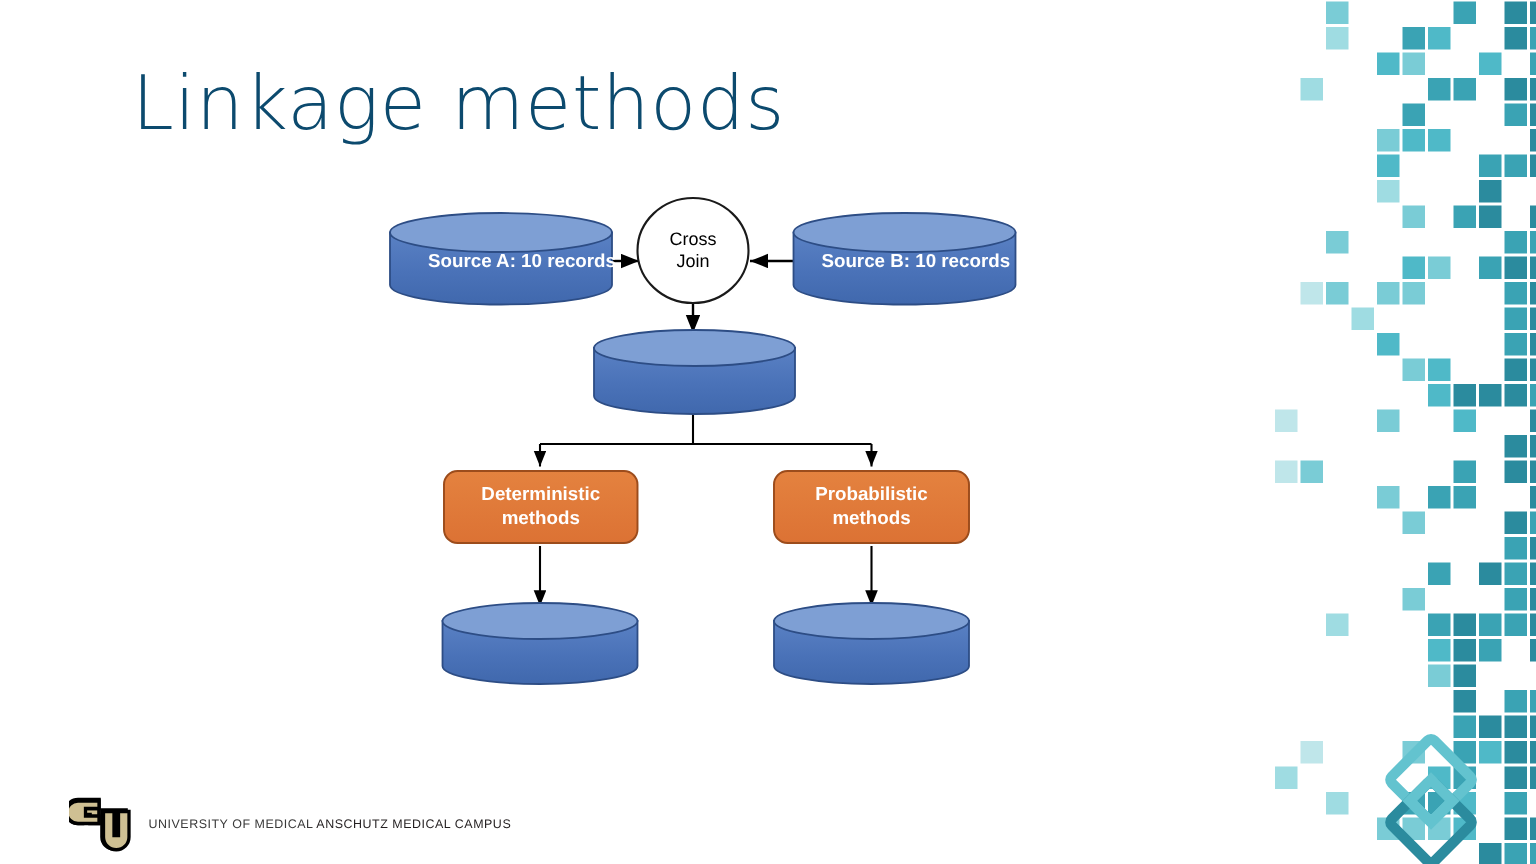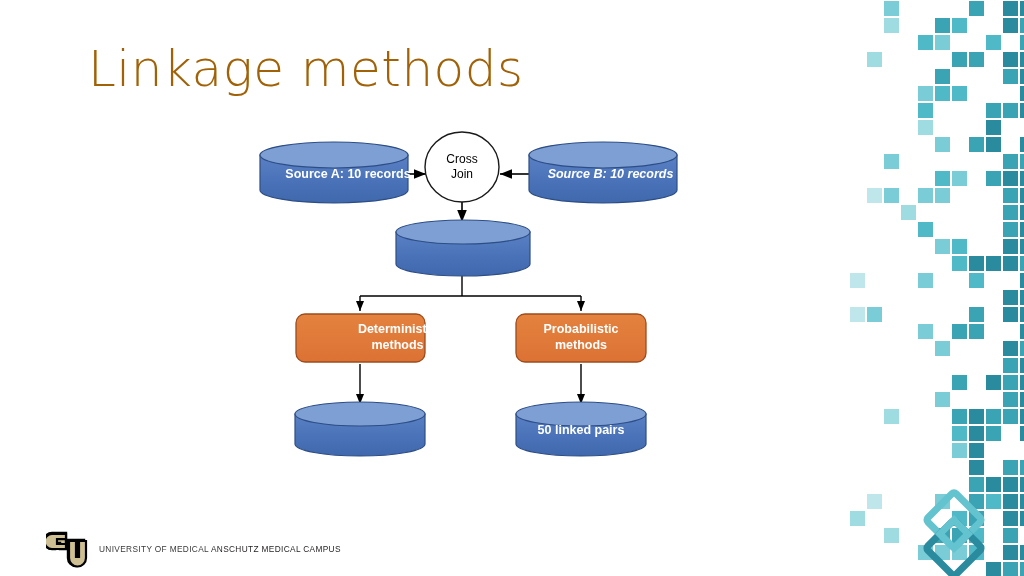--- a/index.html
+++ b/index.html
@@ -16,21 +16,21 @@
   }
 
   
   #slide-title {
     position: absolute;
     left: 88px;
     top: 40px;
     font-size: 50px;
     font-weight: 300;
     letter-spacing: 0.5px;
-    color: #a16207;
+    color: #0c4a6e;
     font-family: "DejaVu Sans", sans-serif;
     white-space: nowrap;
   }
 
   
   #diagram {
     position: absolute;
     left: 0;
     top: 0;
     width: 820px;
@@ -180,40 +180,39 @@
     </g>
 
     <g>
       <path d="M516,414 L516,444 A65,12 0 0 0 646,444 L646,414 Z" fill="url(#cylGrad)" stroke="#2d4d85" stroke-width="1.2"></path>
       <ellipse cx="581" cy="414" rx="65" ry="12" fill="#7e9fd4" stroke="#2d4d85" stroke-width="1.2"></ellipse>
     </g>
   </svg>
 
   <div class="node-label" style="left:262px; top:160px; width:172px; height:30px;">Source A: 10 records</div>
 
-  <div class="node-label" style="left:531px; top:160px; width:159px; height:30px;font-style:italic;">Source B: 10 records</div>
+  <div class="node-label" style="left:531px; top:160px; width:159px; height:30px;">Source B: 10 records</div>
 
   <div class="node-label dark" style="left:425px; top:142px; width:74px; height:50px; flex-direction:column;">
     <span>Cross</span>
     <span>Join</span>
   </div>
 
 
-  <div class="node-label" style="left:297px; top:316px; width:127px; height:44px; flex-direction:column;padding-left:37px;">
+  <div class="node-label" style="left:297px; top:316px; width:127px; height:44px; flex-direction:column;">
     <span>Deterministic</span>
     <span>methods</span>
   </div>
 
   <div class="node-label" style="left:517px; top:316px; width:128px; height:44px; flex-direction:column;">
     <span>Probabilistic</span>
     <span>methods</span>
   </div>
 
 
-  <div class="node-label" style="left:518px; top:418px; width:126px; height:26px;">50 linked pairs</div>
 </div>
 
 <svg id="mosaic" viewBox="0 0 176 576">
   <g id="mosaic-cells">
       <rect x="36" y="1" width="15" height="15" fill="#7accd6"></rect>
       <rect x="121" y="1" width="15" height="15" fill="#3aa3b4"></rect>
       <rect x="155" y="1" width="15" height="15" fill="#2b8b9e"></rect>
       <rect x="172" y="1" width="15" height="15" fill="#2b8b9e"></rect>
       <rect x="189" y="1" width="15" height="15" fill="#2b8b9e"></rect>
       <rect x="36" y="18" width="15" height="15" fill="#9fdce2"></rect>

